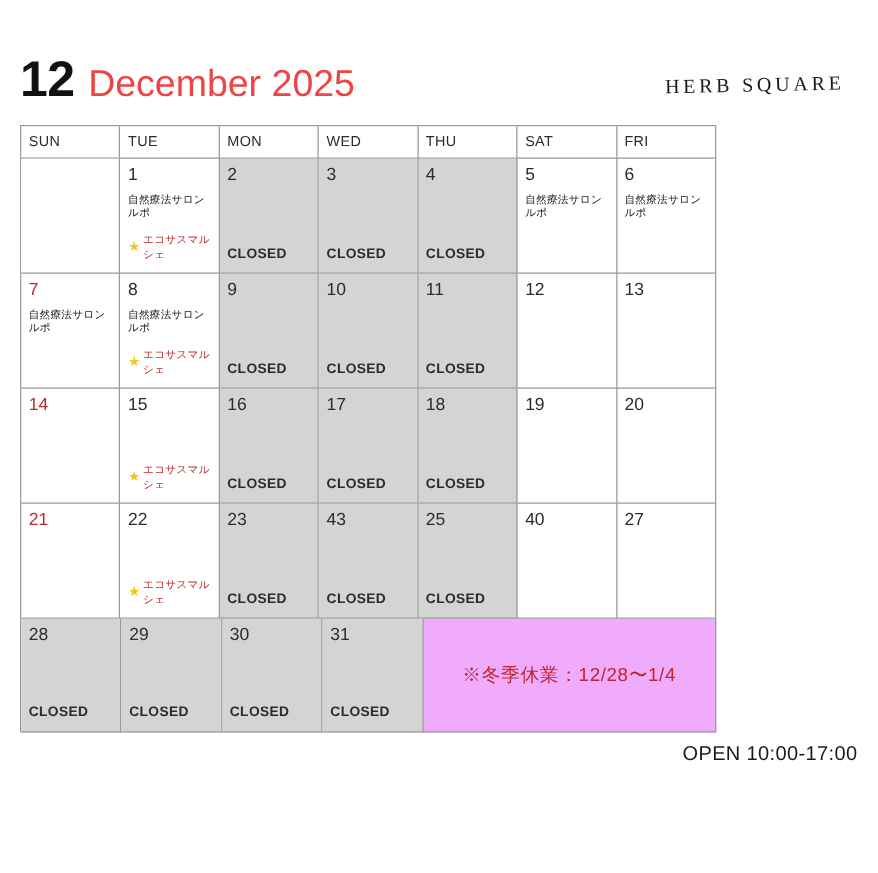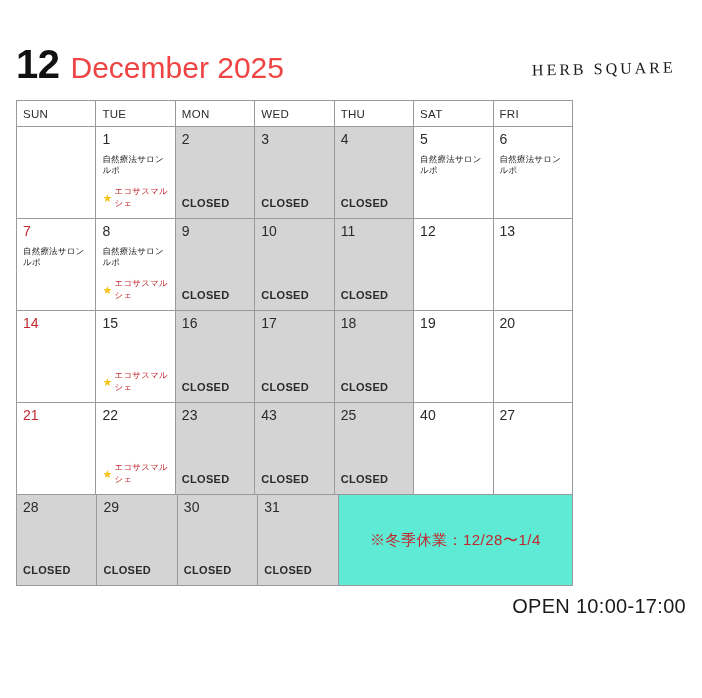--- a/index.html
+++ b/index.html
@@ -151,37 +151,37 @@
     margin-right: 2px;
     line-height: 1;
   }
 
   
   .note-cell {
     width: 287.14px;
     box-sizing: border-box;
     border-right: 1px solid #9a9a9a;
     border-bottom: 1px solid #9a9a9a;
-    background: #5eead4;
+    background: #f0abfc;
     display: flex;
     align-items: center;
     justify-content: center;
     height: 91px;
   }
   .note-text {
     font-size: 15px;
     color: #c0272d;
     letter-spacing: 0.5px;
   }
 
   .footer {
     position: absolute;
     right: 16px;
     top: 595px;
-    font-size: 20px;
+    font-size: 16px;
     color: #1a1a1a;
     letter-spacing: 0.3px;
   }
 </style>
 </head>
 <body>
 
 <div class="page">
 
   <div class="header">

